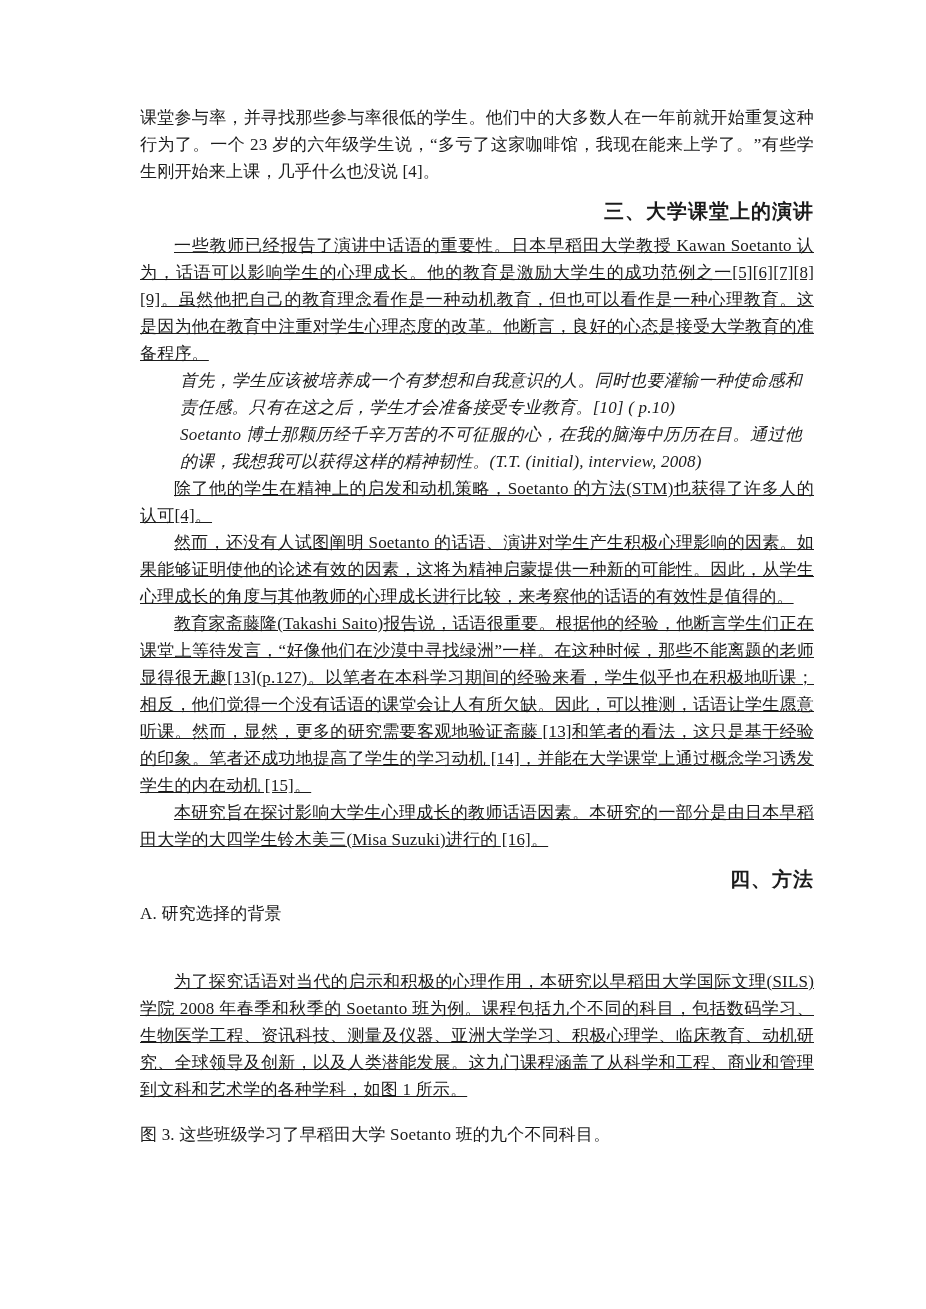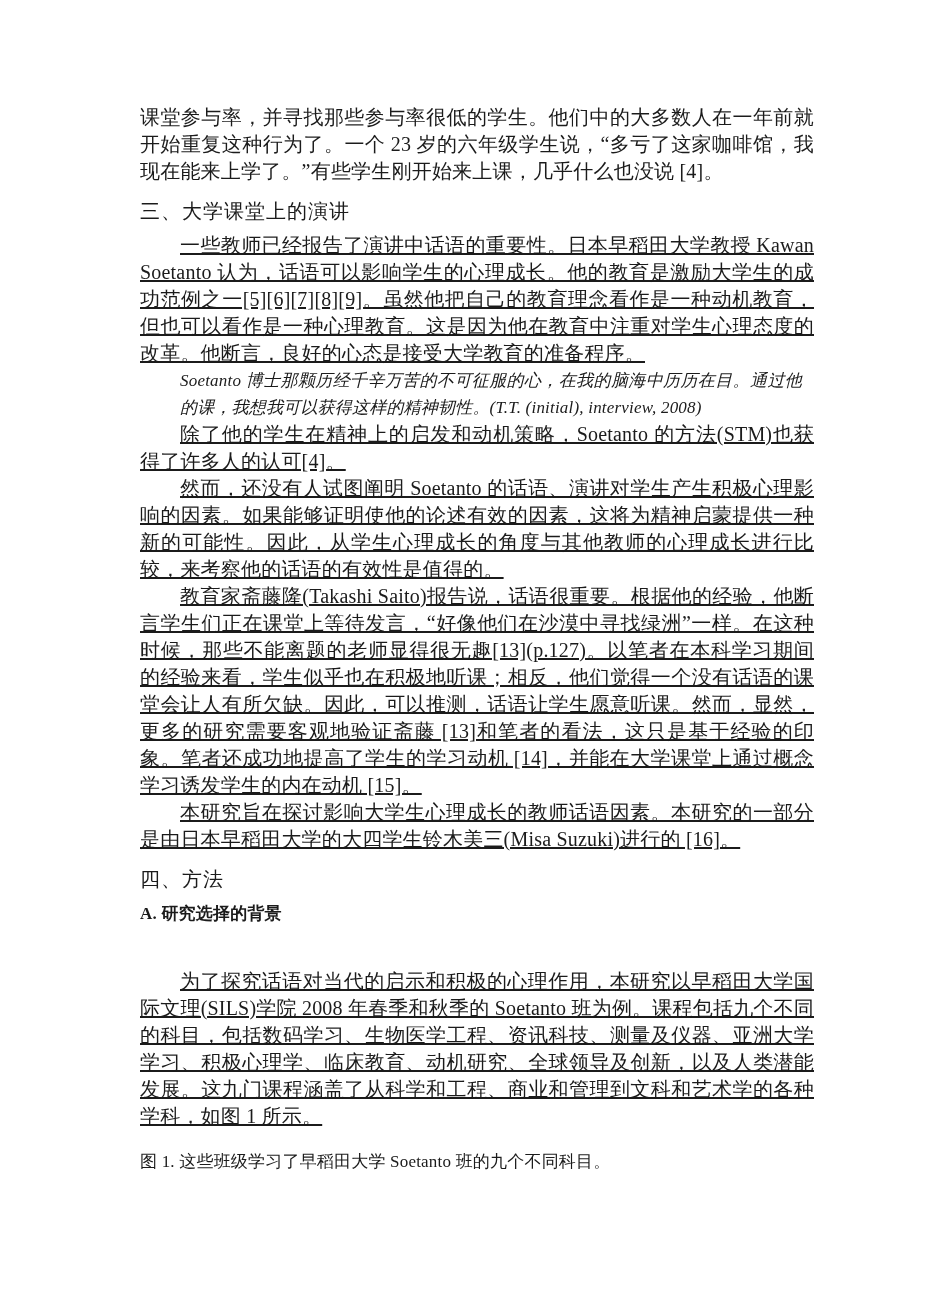--- a/index.html
+++ b/index.html
@@ -12,49 +12,49 @@
     width: 926px;
     height: 1309px;
     background: #ffffff;
     box-sizing: border-box;
     padding: 104px 112px 0 140px;
     color: #1b1b1b;
     font-family: "Liberation Serif", "DejaVu Serif", serif;
     overflow: hidden;
   }
   .para {
-    font-size: 20px;
+    font-size: 17px;
     line-height: 27px;
     margin: 0;
     text-align: justify;
     letter-spacing: 0.2px;
   }
   .para.indent {
     text-indent: 2em;
     text-decoration: underline;
   }
   .section-heading {
     font-size: 20px;
-    font-weight: normal;
-    text-align: left;
+    font-weight: bold;
+    text-align: right;
     margin: 11px 0 6px 0;
     line-height: 30px;
     letter-spacing: 1px;
   }
   .block-quote {
     font-size: 17px;
     line-height: 27px;
     margin: 0 12px 0 40px;
     font-style: italic;
     text-align: justify;
     letter-spacing: 0.2px;
   }
   .subsection-heading {
     font-size: 17px;
-    font-weight: bold;
+    font-weight: normal;
     line-height: 27px;
     margin: 5px 0 0 0;
     letter-spacing: 0.2px;
   }
   .para.spaced-top {
     margin-top: 41px;
   }
   .figure-caption {
     font-size: 17px;
     line-height: 27px;
@@ -66,34 +66,35 @@
 <body>
 
 <div class="page">
 
   <p class="para">课堂参与率，并寻找那些参与率很低的学生。他们中的大多数人在一年前就开始重复这种行为了。一个 23 岁的六年级学生说，“多亏了这家咖啡馆，我现在能来上学了。”有些学生刚开始来上课，几乎什么也没说 [4]。</p>
 
   <h2 class="section-heading">三、大学课堂上的演讲</h2>
 
   <p class="para indent">一些教师已经报告了演讲中话语的重要性。日本早稻田大学教授 Kawan Soetanto 认为，话语可以影响学生的心理成长。他的教育是激励大学生的成功范例之一[5][6][7][8][9]。虽然他把自己的教育理念看作是一种动机教育，但也可以看作是一种心理教育。这是因为他在教育中注重对学生心理态度的改革。他断言，良好的心态是接受大学教育的准备程序。</p>
 
+  <p class="block-quote">首先，学生应该被培养成一个有梦想和自我意识的人。同时也要灌输一种使命感和责任感。只有在这之后，学生才会准备接受专业教育。[10] ( p.10)</p>
 
 
   <p class="block-quote">Soetanto 博士那颗历经千辛万苦的不可征服的心，在我的脑海中历历在目。通过他的课，我想我可以获得这样的精神韧性。(T.T. (initial), interview, 2008)</p>
 
   <p class="para indent">除了他的学生在精神上的启发和动机策略，Soetanto 的方法(STM)也获得了许多人的认可[4]。</p>
 
 
   <p class="para indent">然而，还没有人试图阐明 Soetanto 的话语、演讲对学生产生积极心理影响的因素。如果能够证明使他的论述有效的因素，这将为精神启蒙提供一种新的可能性。因此，从学生心理成长的角度与其他教师的心理成长进行比较，来考察他的话语的有效性是值得的。</p>
 
   <p class="para indent">教育家斋藤隆(Takashi Saito)报告说，话语很重要。根据他的经验，他断言学生们正在课堂上等待发言，“好像他们在沙漠中寻找绿洲”一样。在这种时候，那些不能离题的老师显得很无趣[13](p.127)。以笔者在本科学习期间的经验来看，学生似乎也在积极地听课；相反，他们觉得一个没有话语的课堂会让人有所欠缺。因此，可以推测，话语让学生愿意听课。然而，显然，更多的研究需要客观地验证斋藤 [13]和笔者的看法，这只是基于经验的印象。笔者还成功地提高了学生的学习动机 [14]，并能在大学课堂上通过概念学习诱发学生的内在动机 [15]。</p>
 
   <p class="para indent">本研究旨在探讨影响大学生心理成长的教师话语因素。本研究的一部分是由日本早稻田大学的大四学生铃木美三(Misa Suzuki)进行的 [16]。</p>
 
   <h2 class="section-heading">四、方法</h2>
 
   <p class="subsection-heading">A. 研究选择的背景</p>
 
   <p class="para indent spaced-top">为了探究话语对当代的启示和积极的心理作用，本研究以早稻田大学国际文理(SILS)学院 2008 年春季和秋季的 Soetanto 班为例。课程包括九个不同的科目，包括数码学习、生物医学工程、资讯科技、测量及仪器、亚洲大学学习、积极心理学、临床教育、动机研究、全球领导及创新，以及人类潜能发展。这九门课程涵盖了从科学和工程、商业和管理到文科和艺术学的各种学科，如图 1 所示。</p>
 
-  <p class="figure-caption">图 1. 这些班级学习了早稻田大学 Soetanto 班的九个不同科目。</p>
+  <p class="figure-caption">图 3. 这些班级学习了早稻田大学 Soetanto 班的九个不同科目。</p>
 
 </div>
 
 </body></html>

